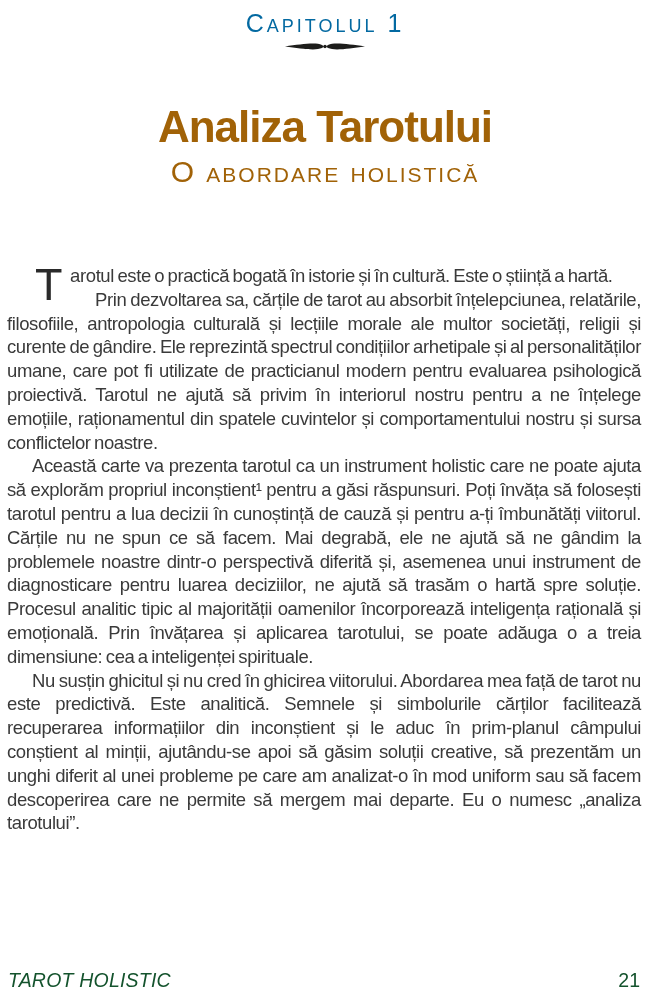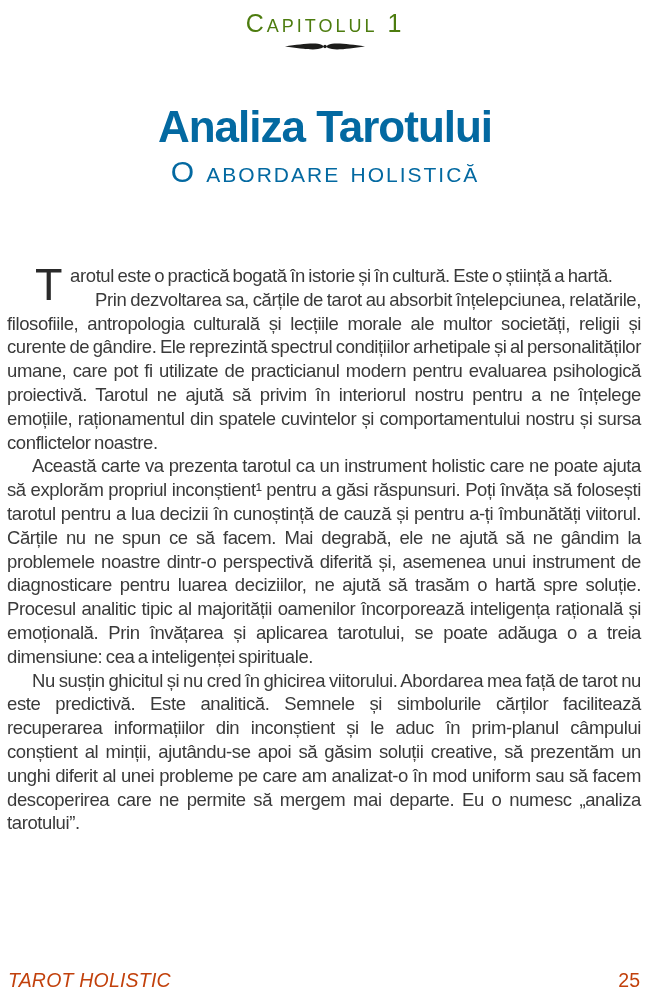--- a/index.html
+++ b/index.html
@@ -20,33 +20,33 @@
   
   .chapter-head {
     padding-top: 9px;
     text-align: center;
   }
   .chapter-label {
     font-size: 25px;
     line-height: 28px;
     font-variant: small-caps;
     letter-spacing: 3px;
-    color: #4d7c0f;
+    color: #0369a1;
     font-weight: 400;
   }
   .ornament {
     display: block;
     margin: 3px auto 0 auto;
   }
 
   
   .title-block {
     margin-top: 51px;
     text-align: center;
-    color: #0369a1;
+    color: #a16207;
   }
   .main-title {
     margin: 0;
     font-size: 44px;
     line-height: 46px;
     font-weight: 700;
     letter-spacing: -1px;
   }
   .sub-title {
     margin: 6px 0 0 0;
@@ -90,21 +90,21 @@
     position: absolute;
     left: 8px;
     right: 10px;
     bottom: 8px;
     height: 26px;
     background: #ffffff;
     display: flex;
     justify-content: space-between;
     align-items: flex-end;
     font-size: 19.5px;
-    color: #c2410c;
+    color: #14532d;
   }
   .book-title {
     font-style: italic;
     letter-spacing: 0.2px;
   }
   .page-number {
     font-style: normal;
   }
 </style>
 </head>
@@ -130,16 +130,16 @@
 
   <main class="body-text">
     <p class="para"><span class="dropcap">T</span><span>arotul este o practică bogată în istorie și în cultură. Este o știință a hartă.</span></p>
     <p class="para indent">Prin dezvoltarea sa, cărțile de tarot au absorbit înțelepciunea, relatările, filosofiile, antropologia culturală și lecțiile morale ale multor societăți, religii și curente de gândire. Ele reprezintă spectrul condițiilor arhetipale și al personalităților umane, care pot fi utilizate de practicianul modern pentru evaluarea psihologică proiectivă. Tarotul ne ajută să privim în interiorul nostru pentru a ne înțelege emoțiile, raționamentul din spatele cuvintelor și comportamentului nostru și sursa conflictelor noastre.</p>
     <p class="para indent">Această carte va prezenta tarotul ca un instrument holistic care ne poate ajuta să explorăm propriul inconștient¹ pentru a găsi răspunsuri. Poți învăța să folosești tarotul pentru a lua decizii în cunoștință de cauză și pentru a-ți îmbunătăți viitorul. Cărțile nu ne spun ce să facem. Mai degrabă, ele ne ajută să ne gândim la problemele noastre dintr-o perspectivă diferită și, asemenea unui instrument de diagnosticare pentru luarea deciziilor, ne ajută să trasăm o hartă spre soluție. Procesul analitic tipic al majorității oamenilor încorporează inteligența rațională și emoțională. Prin învățarea și aplicarea tarotului, se poate adăuga o a treia dimensiune: cea a inteligenței spirituale.</p>
     <p class="para indent">Nu susțin ghicitul și nu cred în ghicirea viitorului. Abordarea mea față de tarot nu este predictivă. Este analitică. Semnele și simbolurile cărților faci­litează recuperarea informațiilor din inconștient și le aduc în prim-planul câmpului conștient al minții, ajutându-se apoi să găsim soluții creative, să prezentăm un unghi diferit al unei probleme pe care am analizat-o în mod uniform sau să facem descoperirea care ne permite să mergem mai departe. Eu o numesc „analiza tarotului”.</p>
   </main>
 
   <footer class="page-footer">
     <span class="book-title">TAROT HOLISTIC</span>
-    <span class="page-number">25</span>
+    <span class="page-number">21</span>
   </footer>
 
 </div>
 
 </body></html>

